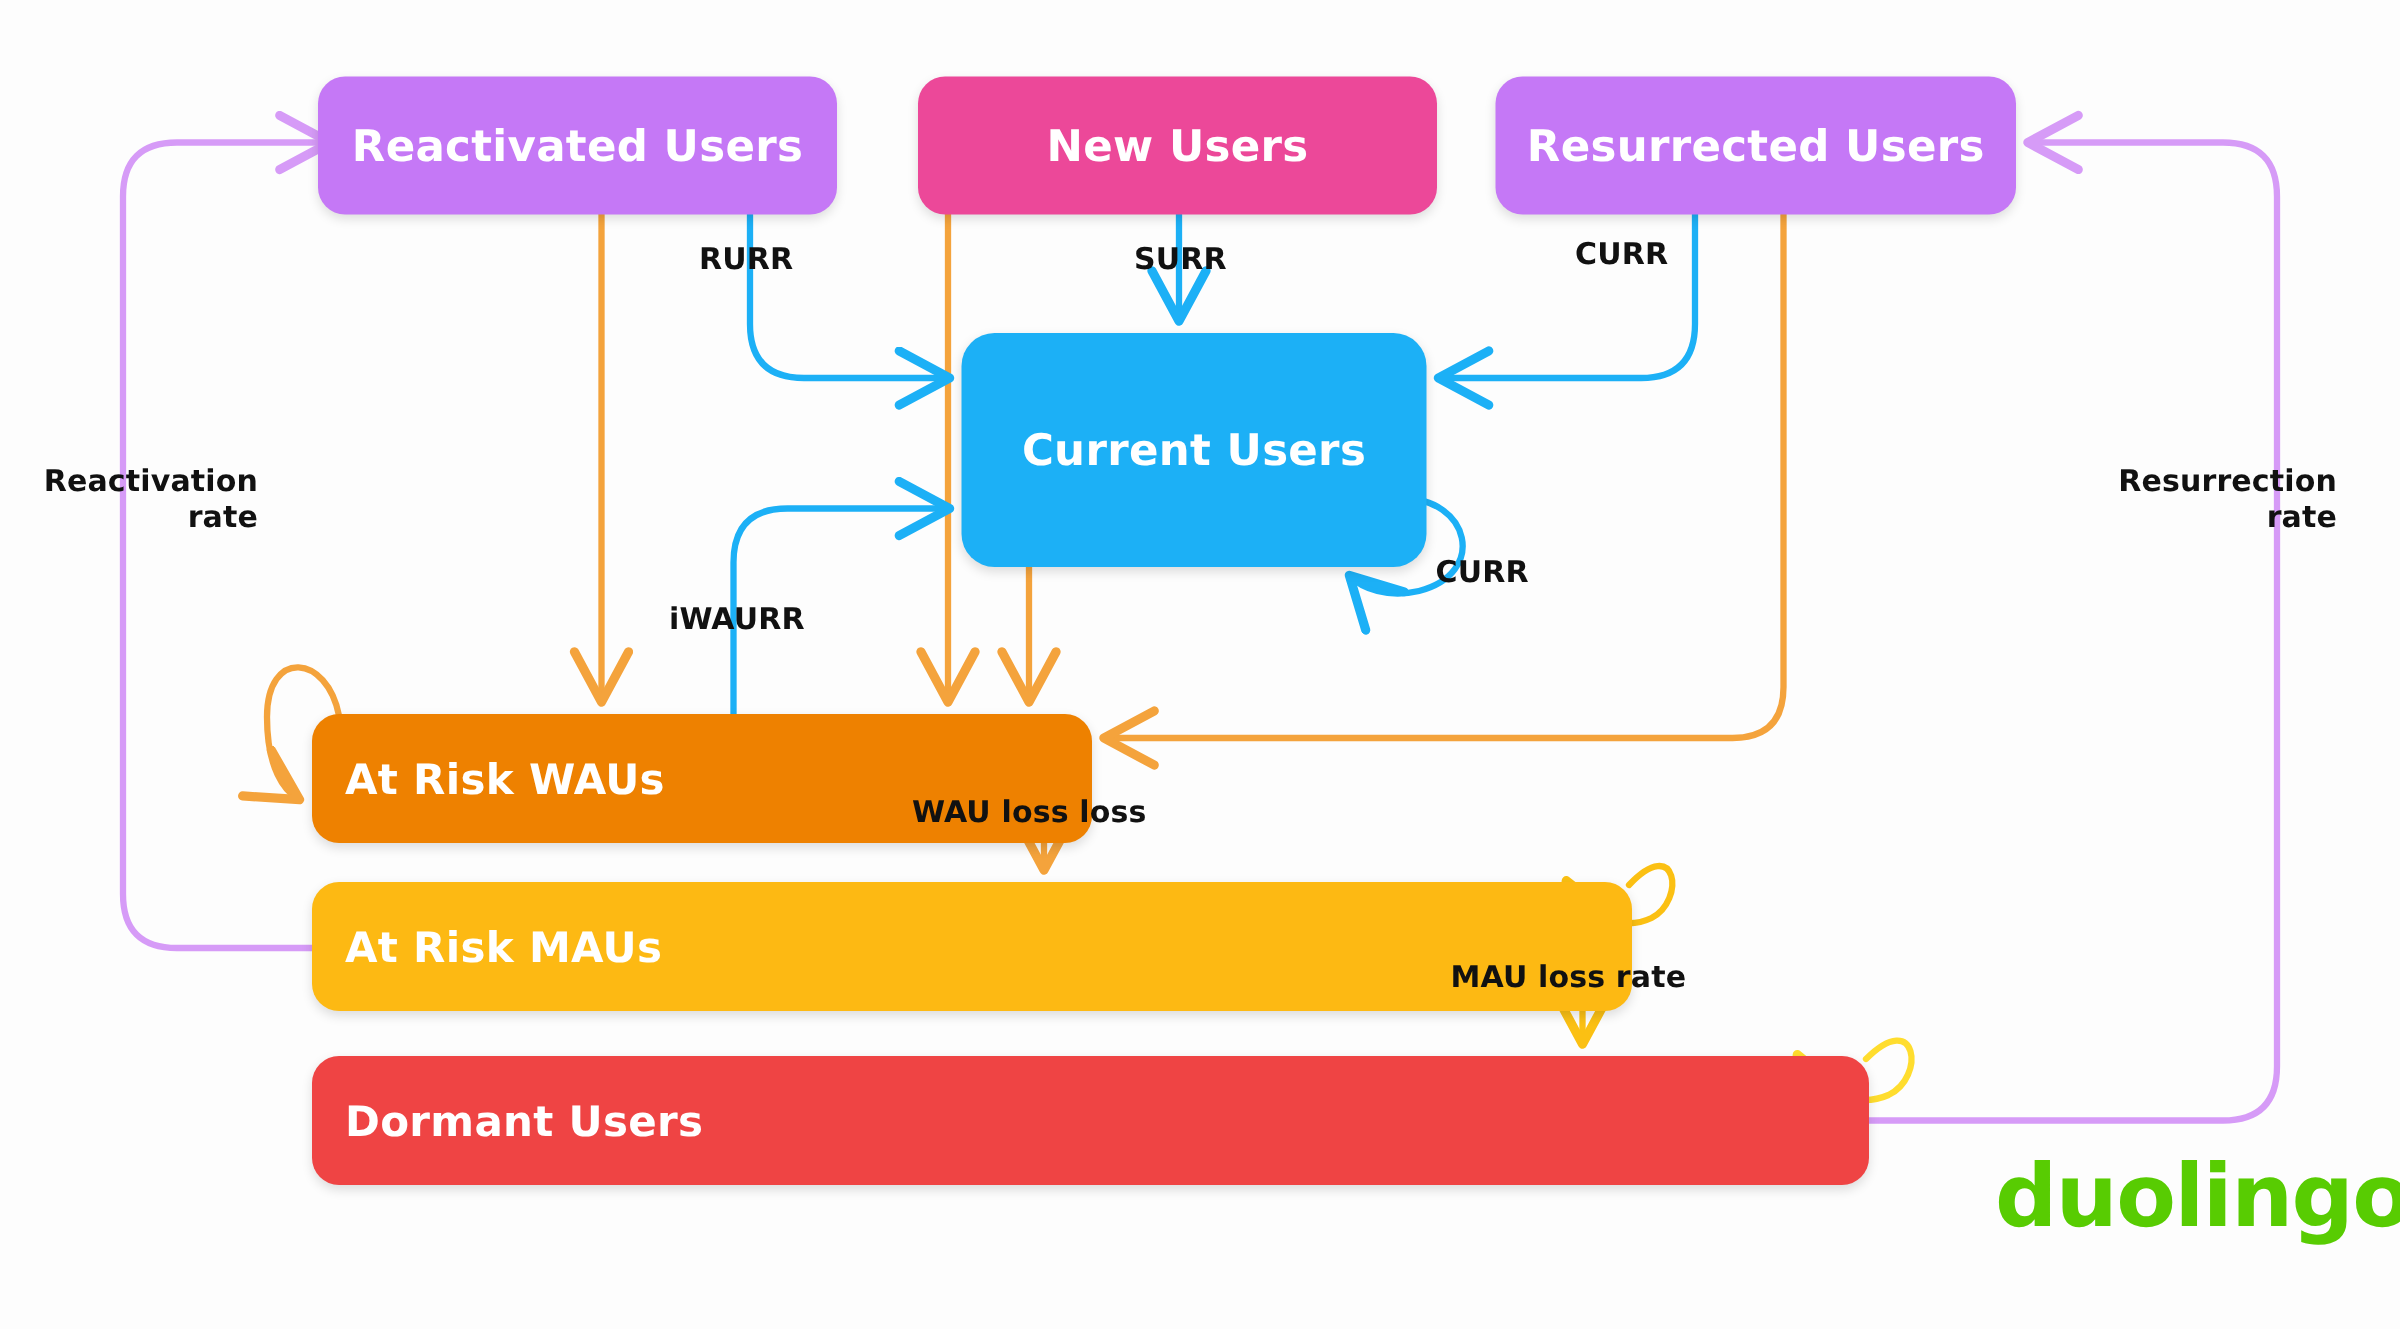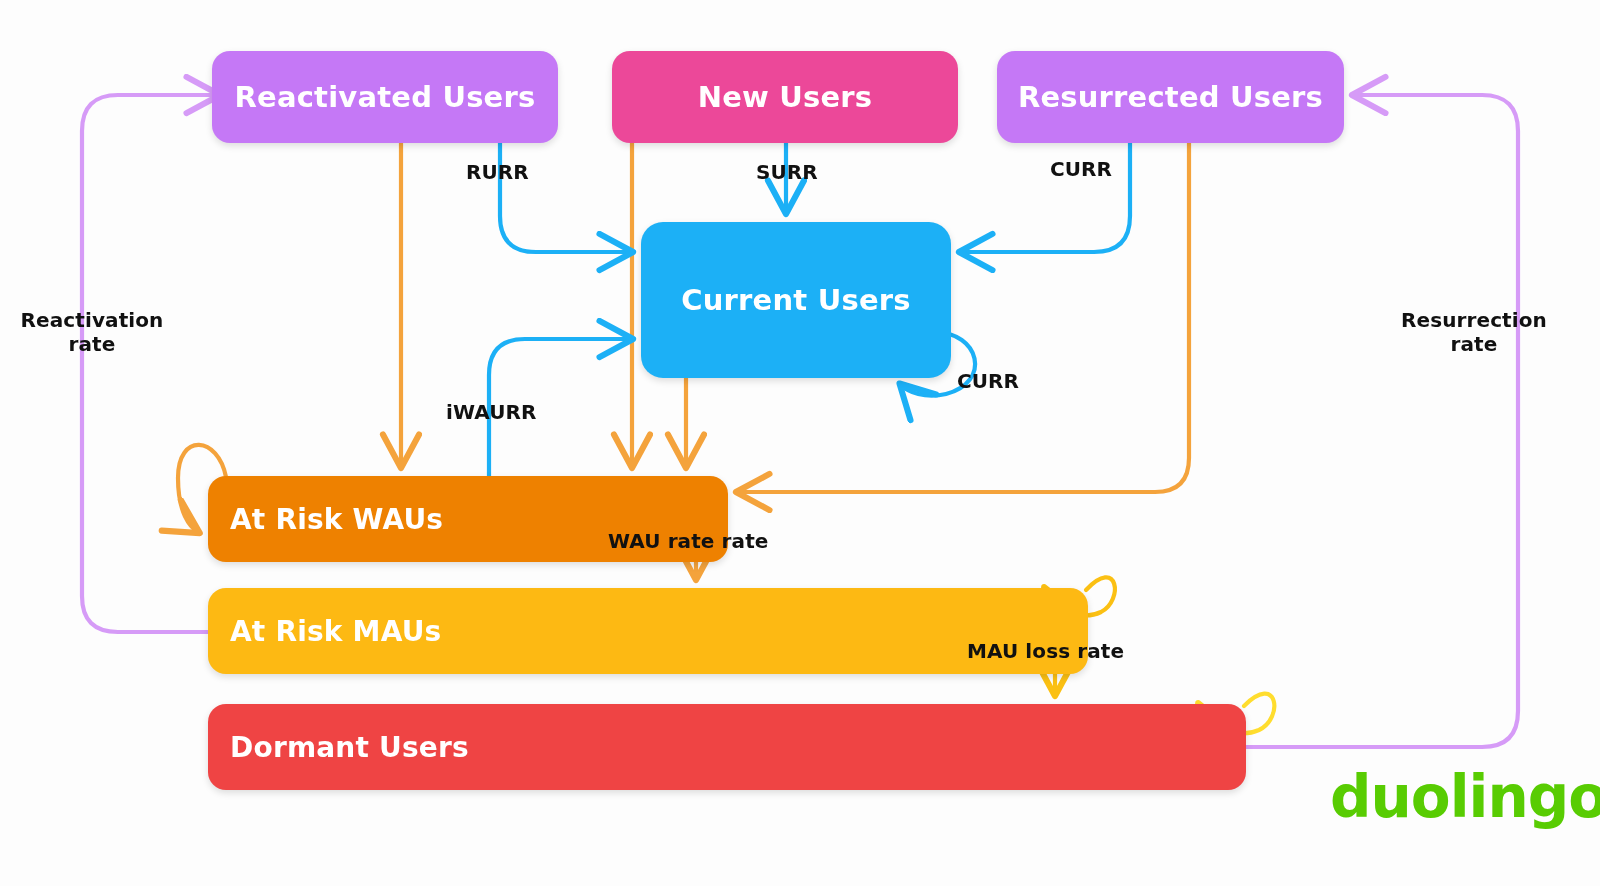--- a/index.html
+++ b/index.html
@@ -51,21 +51,21 @@
     position: absolute;
     color: #111111;
     font-weight: 700;
     font-size: 20px;
     letter-spacing: 0.1px;
     white-space: nowrap;
     line-height: 1.22;
     z-index: 5;
   }
   .edge-label.two-line {
-    text-align: center;
+    text-align: right;
   }
   .brand {
     position: absolute;
     font-size: 58px;
     font-weight: 700;
     letter-spacing: -1px;
     line-height: 1;
   }
 </style>
 </head>
@@ -159,21 +159,21 @@
   <div class="edge-label" style="left:466px; top:160px;">RURR</div>
 
   <div class="edge-label" style="left:756px; top:160px;">SURR</div>
 
   <div class="edge-label" style="left:1050px; top:157px;">CURR</div>
 
   <div class="edge-label" style="left:957px; top:369px;">CURR</div>
 
   <div class="edge-label" style="left:446px; top:400px;">iWAURR</div>
 
-  <div class="edge-label" style="left:608px; top:529px;">WAU rate rate</div>
+  <div class="edge-label" style="left:608px; top:529px;">WAU loss loss</div>
 
   <div class="edge-label" style="left:967px; top:639px;">MAU loss rate</div>
 
   <div class="edge-label two-line" style="left:12px; top:308px; width:160px;">
     <div>Reactivation</div>
     <div>rate</div>
   </div>
 
   <div class="edge-label two-line" style="left:1390px; top:308px; width:168px;">
     <div>Resurrection</div>

